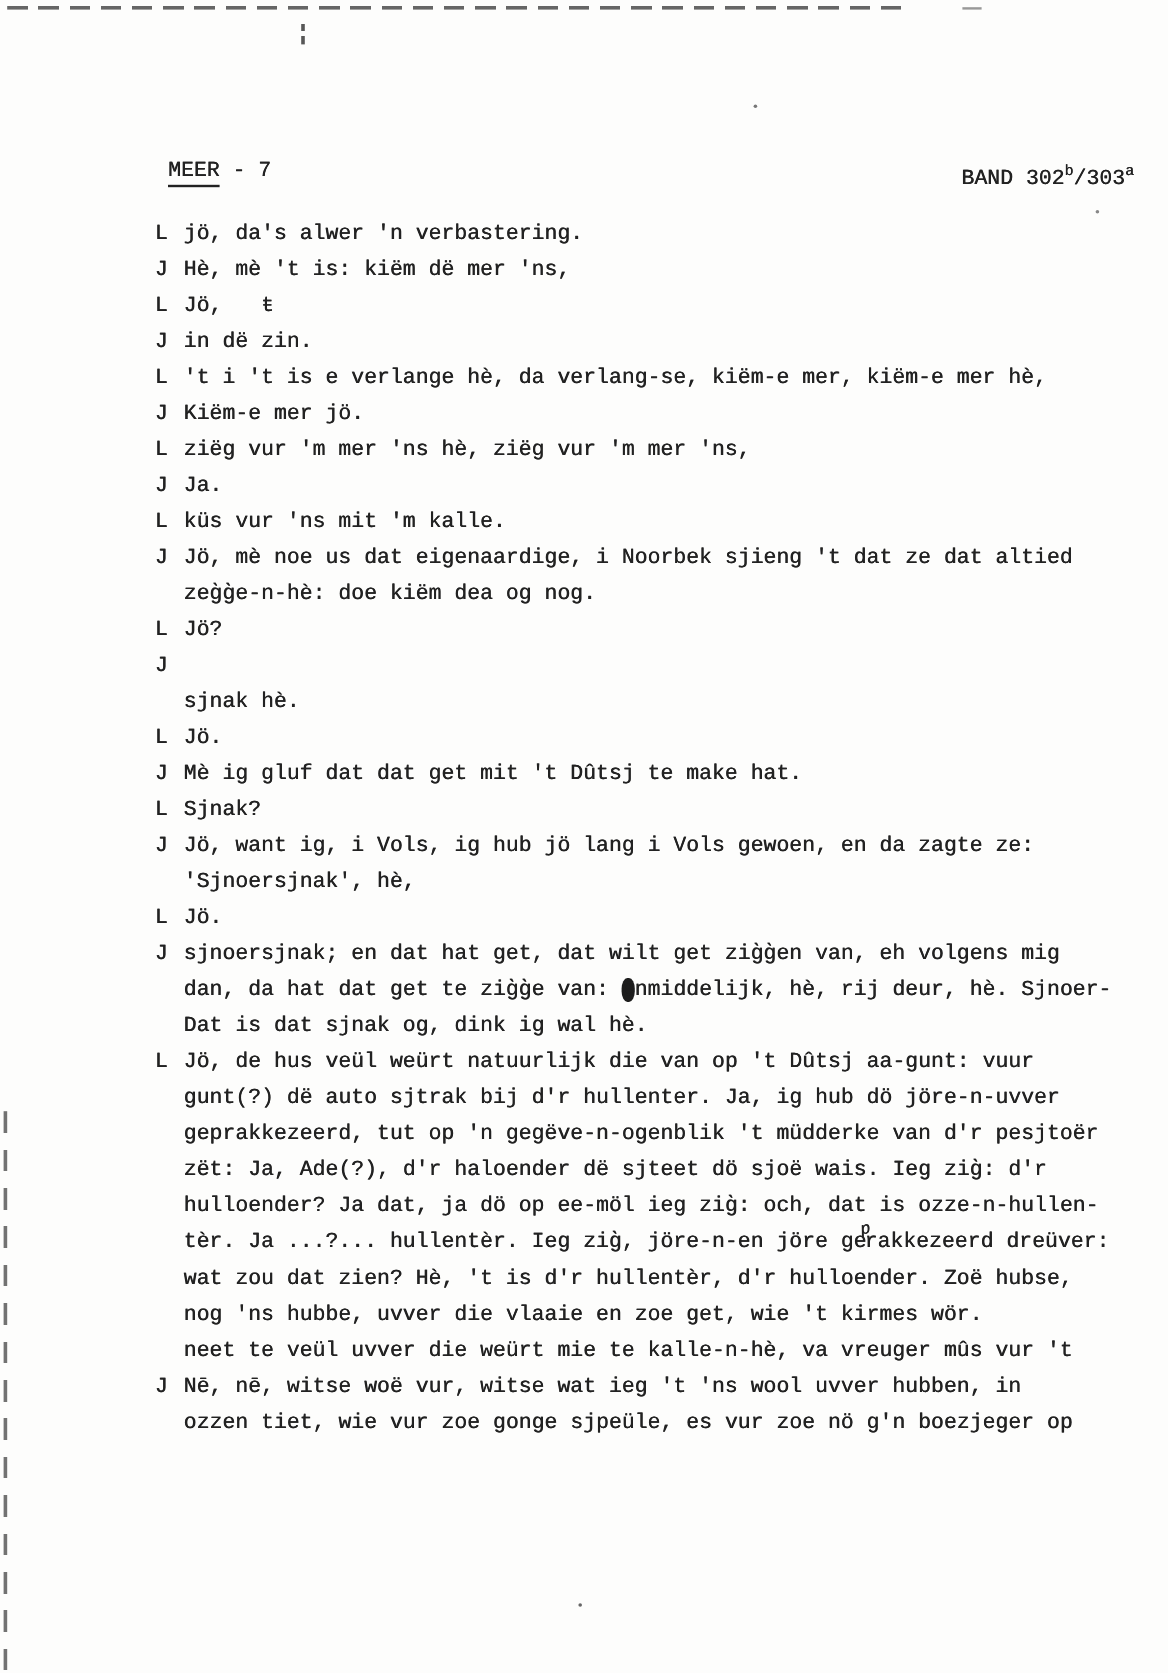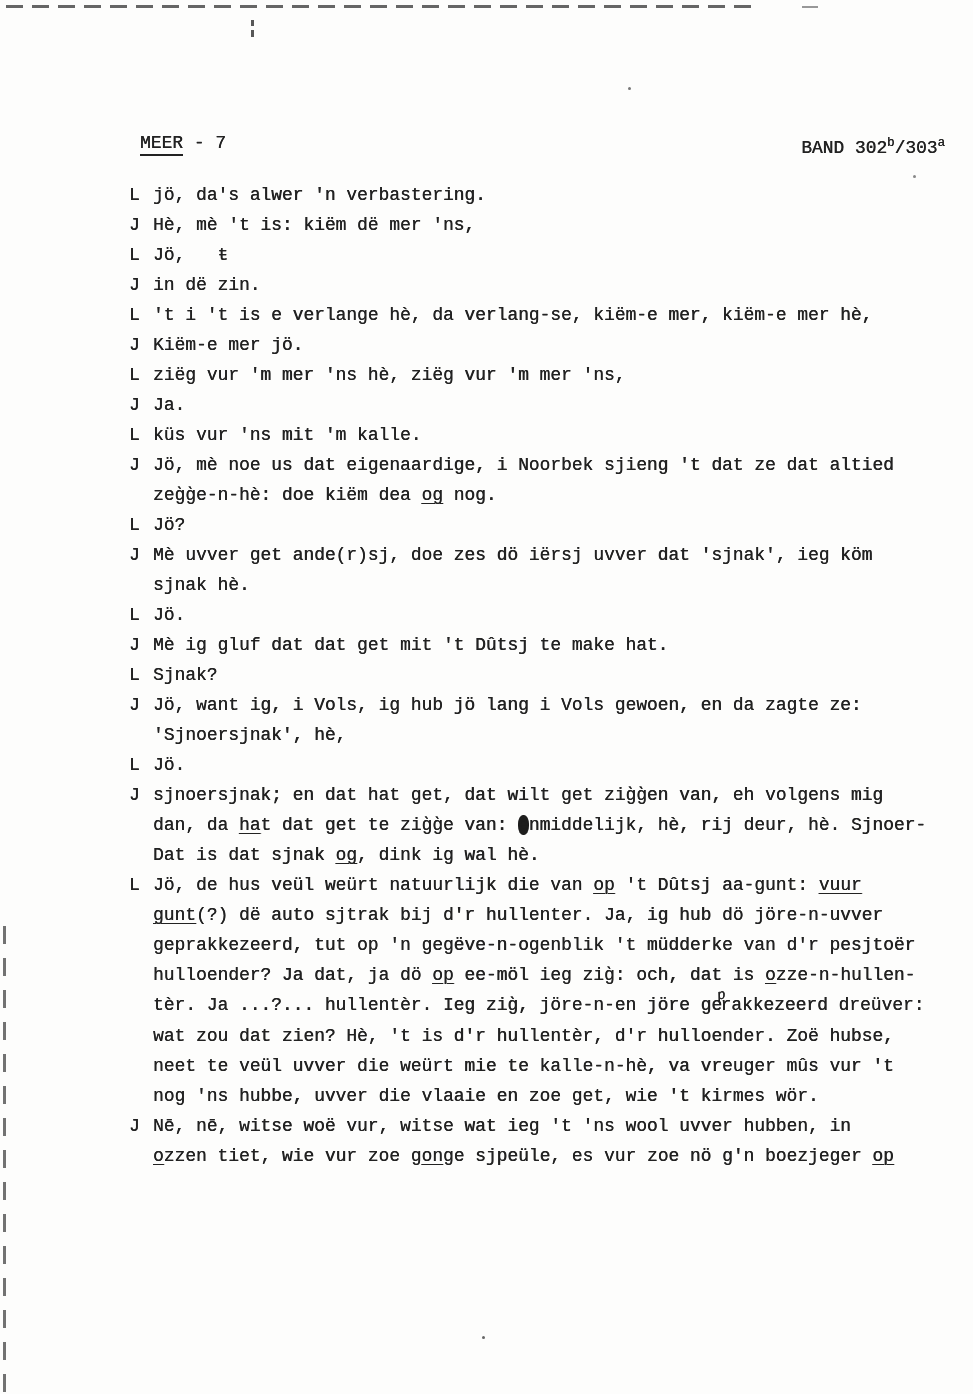--- a/index.html
+++ b/index.html
@@ -29,21 +29,21 @@
   .doc-ref{white-space:pre;}
   .doc-ref .u2{border-bottom:2px solid #222;padding-bottom:1px;}
   .band-ref{white-space:pre;}
   .sup{font-size:12.5px;vertical-align:7px;}
 
   
   .dialog{position:absolute;top:180px;left:129px;right:20px;}
   .line{display:flex;}
   .speaker{flex:none;width:24px;white-space:pre;}
   .text{white-space:pre;text-align:center;}
-  .text .u{text-decoration:underline;text-underline-offset:3px;text-decoration-thickness:1.4px;}
+  .text .u{text-underline-offset:3px;text-decoration-thickness:1.4px;}
   .text .ins{display:inline-block;position:relative;top:-11px;font-size:14px;
     font-style:italic;margin:0 -5px;transform:rotate(-12deg);}
   .text .blot{background:#1d1d1d;color:#1d1d1d;border-radius:45%;}
 
   
   .doc-ref,.band-ref,.dialog{text-shadow:0.35px 0 0 currentColor;}
 </style>
 </head>
 <body>
 
@@ -106,21 +106,20 @@
       <div class="line">
         <span class="speaker"></span>
         <span class="text"><span>zeg̀g̀e-n-hè: doe kiëm dea </span><span class="u">og</span><span> nog.</span></span>
       </div>
       <div class="line">
         <span class="speaker">L</span>
         <span class="text"><span>Jö?</span></span>
       </div>
       <div class="line">
         <span class="speaker">J</span>
-        <span class="text"><span>Mè uvver get ande(r)sj, doe zes dö iërsj uvver dat 'sjnak', ieg köm</span></span>
       </div>
       <div class="line">
         <span class="speaker"></span>
         <span class="text"><span>sjnak hè.</span></span>
       </div>
       <div class="line">
         <span class="speaker">L</span>
         <span class="text"><span>Jö.</span></span>
       </div>
       <div class="line">
@@ -165,45 +164,46 @@
       <div class="line">
         <span class="speaker"></span>
         <span class="text"><span class="u">gunt</span><span>(?) dë auto sjtrak bij d'r hullenter. Ja, ig hub dö jöre-n-uvver</span></span>
       </div>
       <div class="line">
         <span class="speaker"></span>
         <span class="text"><span>geprakkezeerd, tut op 'n gegëve-n-ogenblik 't müdderke van d'r pesjtoër</span></span>
       </div>
       <div class="line">
         <span class="speaker"></span>
+        <span class="text"><span>zët: Ja, </span><span class="u">Ade</span><span>(?), d'r haloender dë sjteet dö sjoë wais. Ieg zig̀: d'r</span></span>
       </div>
       <div class="line">
         <span class="speaker"></span>
         <span class="text"><span>hulloender? Ja dat, ja dö </span><span class="u">op</span><span> ee-möl ieg zig̀: och, dat is </span><span class="u">o</span><span>zze-n-hullen-</span></span>
       </div>
       <div class="line">
         <span class="speaker"></span>
         <span class="text"><span>tèr. Ja ...?... hullentèr. Ieg zig̀, jöre-n-en jöre ge</span><span class="ins">p</span><span>rakkezeerd dreüver:</span></span>
       </div>
       <div class="line">
         <span class="speaker"></span>
         <span class="text"><span>wat zou dat zien? Hè, 't is d'r hullentèr, d'r hulloender. Zoë hubse,</span></span>
       </div>
       <div class="line">
         <span class="speaker"></span>
       </div>
       <div class="line">
         <span class="speaker"></span>
+        <span class="text"><span>nog 'ns hubbe, uvver die vlaaie en zoe get, wie 't kirmes wör.</span></span>
+      </div>
+      <div class="line">
+        <span class="speaker"></span>
         <span class="text"><span>neet te veül uvver die weürt mie te kalle-n-hè, va vreuger mûs vur 't</span></span>
       </div>
       <div class="line">
-        <span class="speaker"></span>
-        <span class="text"><span>nog 'ns hubbe, uvver die vlaaie en zoe get, wie 't kirmes wör.</span></span>
-      </div>
-      <div class="line">
         <span class="speaker">J</span>
         <span class="text"><span>Nē, nē, witse woë vur, witse wat ieg 't 'ns wool uvver hubben, in</span></span>
       </div>
       <div class="line">
         <span class="speaker"></span>
         <span class="text"><span class="u">o</span><span>zzen tiet, wie vur zoe g</span><span class="u">on</span><span>ge sjpeüle, es vur zoe nö g'n boezjeger </span><span class="u">op</span></span>
       </div>
     </main>
 
 </div>

